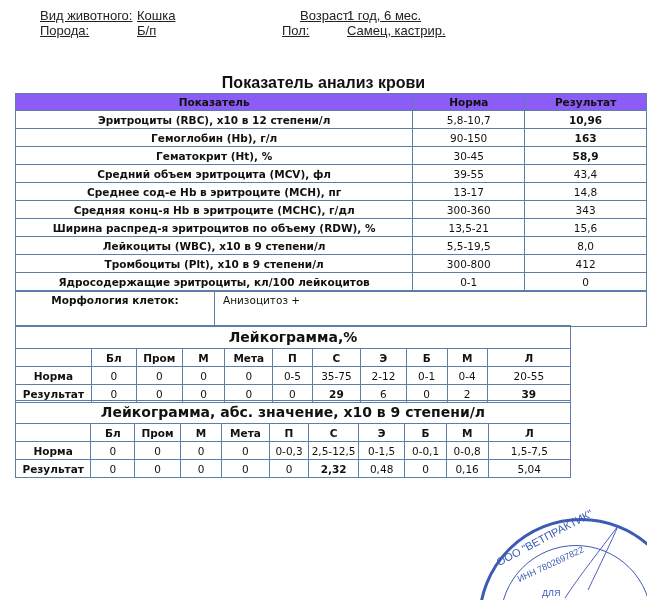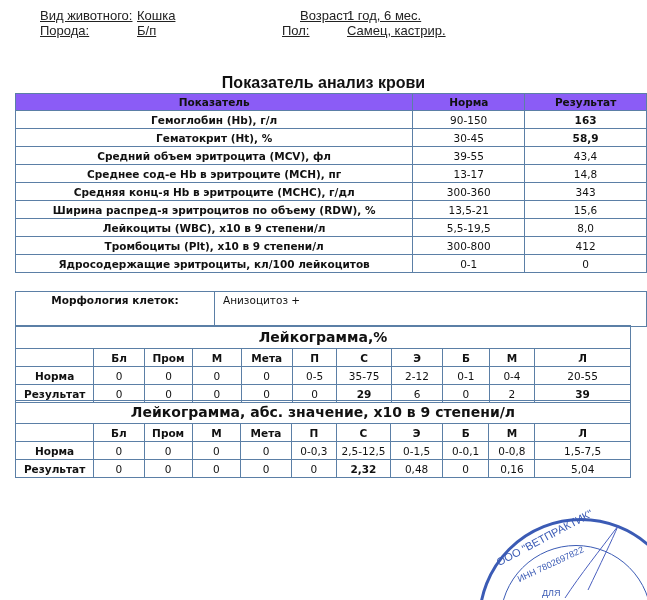--- a/index.html
+++ b/index.html
@@ -9,21 +9,21 @@
   table { border-collapse:collapse; position:absolute; font-family:"DejaVu Sans", sans-serif; font-size:10.5px; }
   td, th { border:1px solid #5b7fa6; padding:0; text-align:center; height:17px; font-weight:normal; }
   .bold { font-weight:bold; }
   #main { left:15px; top:93px; width:632px; }
   #main th { background:#8b5cf6; font-weight:bold; height:16px; }
   #main td.name { font-weight:bold; }
   #morph { left:15px; top:291px; width:632px; }
   #morph td { height:32px; vertical-align:top; padding-top:2px; }
   #morph td.lbl { font-weight:bold; width:198px; }
   #morph td.val { text-align:left; padding-left:8px; }
-  .leuk { left:15px; width:616px; }
+  .leuk { left:15px; width:556px; }
   .leuk td.sect { font-size:14px; font-weight:bold; height:22px; }
   .leuk td.rowh { font-weight:bold; }
   .leuk td.colh { font-weight:bold; }
   .stamp { position:absolute; left:478px; top:518px; width:200px; height:200px; border:3px solid #3b5bb5; border-radius:50%; }
   .stamp-inner { position:absolute; left:500px; top:545px; width:150px; height:150px; border:1.5px solid #3b5bb5; border-radius:50%; }
   .stamp-text { position:absolute; color:#3b5bb5; font-size:10px; font-family:"Liberation Sans", sans-serif; transform-origin:left bottom; }
 </style>
 </head>
 <body>
 
@@ -44,20 +44,25 @@
       <col style="width:112px">
       <col style="width:122px">
     </colgroup>
   <tbody>
       <tr>
     <th>Показатель</th>
     <th>Норма</th>
     <th>Результат</th>
   </tr>
   <tr>
+    <td class="name">Эритроциты (RBC), x10 в 12 степени/л</td>
+    <td>5,8-10,7</td>
+    <td class="bold">10,96</td>
+  </tr>
+  <tr>
     <td class="name">Гемоглобин (Hb), г/л</td>
     <td>90-150</td>
     <td class="bold">163</td>
   </tr>
   <tr>
     <td class="name">Гематокрит (Ht), %</td>
     <td>30-45</td>
     <td class="bold">58,9</td>
   </tr>
   <tr>

